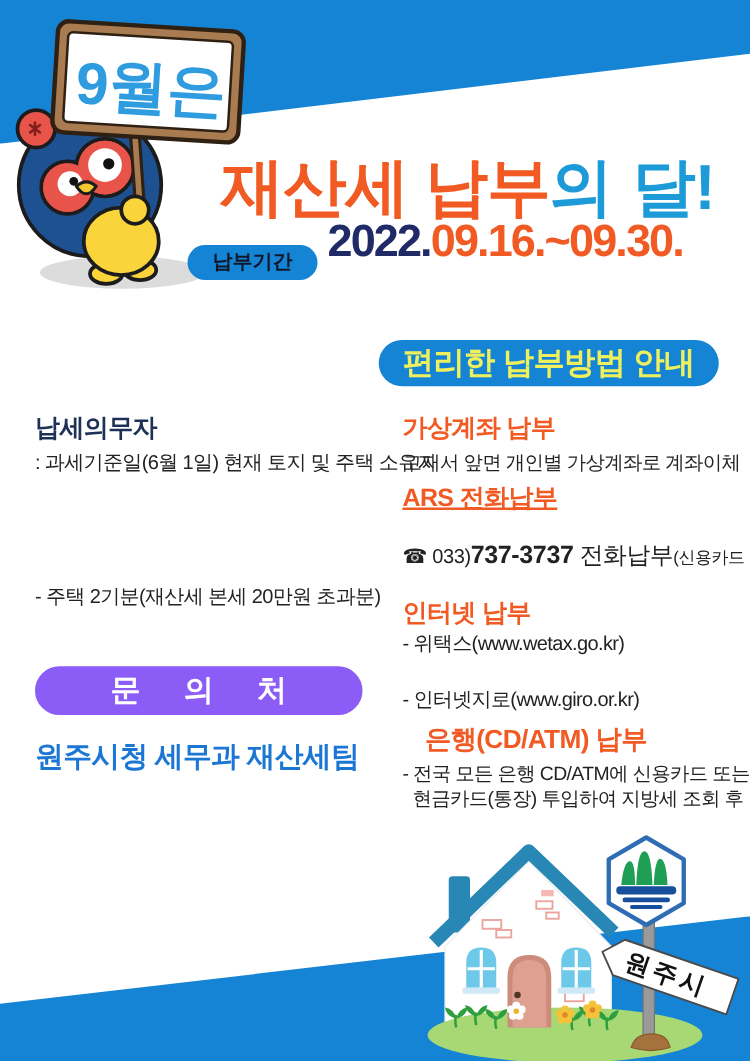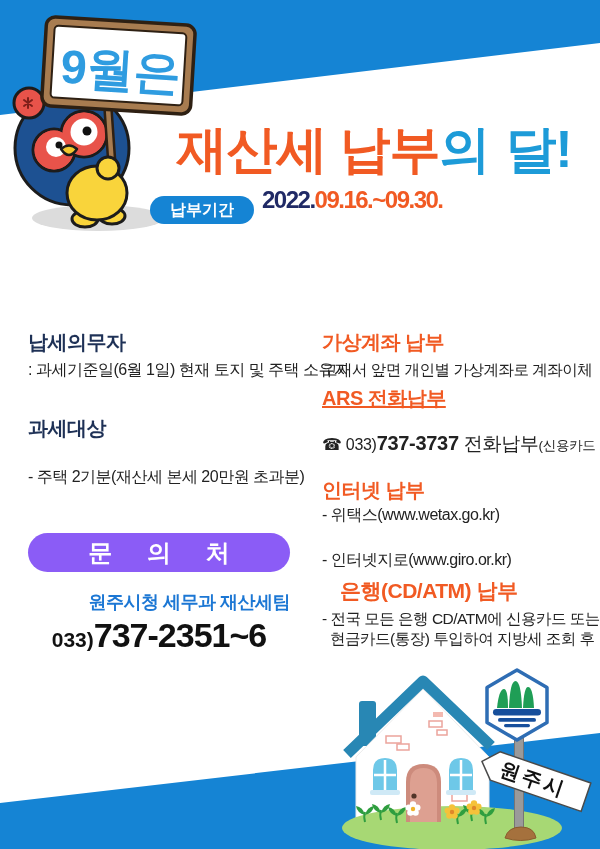--- a/index.html
+++ b/index.html
@@ -9,39 +9,39 @@
   .top-band{left:0;top:0;width:600px;height:120px;background:#1584d4;
     clip-path:polygon(0 0,600px 0,600px 43px,0 115px);}
   .bottom-band{left:0;top:700px;width:600px;height:149px;background:#1584d4;
     clip-path:polygon(0 103px,600px 33px,600px 149px,0 149px);}
   .title{left:148px;top:116px;width:452px;text-align:center;font-weight:800;
     font-size:51px;letter-spacing:-1px;white-space:nowrap;}
   .t-orange{color:#f15a23;}
   .t-blue{color:#1d9bd8;}
   .t-gap{margin-left:16px;}
   .period-pill{left:150px;top:196px;width:104px;height:28px;border-radius:14px;
-    background:#1584d4;color:#ffffff;font-size:16px;font-weight:800;text-align:center;
+    background:#1584d4;color:#0f172a;font-size:16px;font-weight:800;text-align:center;
     line-height:28px;}
-  .period-date{left:262px;top:186px;font-size:24px;font-weight:800;letter-spacing:-1.5px;
+  .period-date{left:262px;top:172px;font-size:36px;font-weight:800;letter-spacing:-1.5px;
     white-space:nowrap;}
   .d-navy{color:#202a66;}
   .d-orange{color:#f15a23;}
   .hdr{height:37px;border-radius:18.5px;background:#1584d4;text-align:center;
     line-height:37px;font-size:25px;font-weight:800;letter-spacing:-0.5px;}
   .hdr-left{left:28px;top:272px;width:262px;color:#f7cede;}
   .hdr-right{left:303px;top:272px;width:272px;color:#eef05e;}
   .h-navy{font-size:20px;font-weight:800;color:#1e3156;letter-spacing:-0.5px;}
   .h-orange{font-size:20px;font-weight:800;color:#f15a23;letter-spacing:-0.5px;}
   .body-txt{font-size:16px;color:#222;letter-spacing:-0.5px;white-space:nowrap;}
   .body-sm{font-size:15.5px;color:#222;letter-spacing:-0.5px;white-space:nowrap;}
   .contact-bar{left:28px;top:533px;width:262px;height:39px;border-radius:19.5px;
     background:#8b5cf6;color:#fff;text-align:center;line-height:39px;font-size:24px;
     font-weight:800;letter-spacing:14px;text-indent:14px;}
-  .contact-team{left:28px;top:590px;width:262px;text-align:right;color:#1c77d4;
-    font-size:18px;font-weight:800;letter-spacing:-0.5px;white-space:nowrap;}
+  .contact-team{left:28px;top:590px;width:262px;text-align:left;color:#1c77d4;
+    font-size:23px;font-weight:800;letter-spacing:-0.5px;white-space:nowrap;}
   .contact-phone{left:28px;top:616px;width:262px;text-align:center;color:#111;
     white-space:nowrap;}
   .ph-area{font-size:21px;font-weight:700;}
   .ph-num{font-size:34px;font-weight:800;letter-spacing:-1px;}
   .ars-line{font-size:16px;color:#222;letter-spacing:-0.3px;white-space:nowrap;}
   .ars-num{font-size:20px;font-weight:600;}
   .ars-suffix{font-size:19px;}
   .ars-note{font-size:13.5px;}
 </style>
 </head>
@@ -87,31 +87,28 @@
 
   <div class="abs title">
     <span class="t-orange">재산세 납부</span><span class="t-blue">의</span><span class="t-blue t-gap">달!</span>
   </div>
 
   <div class="abs period-pill">납부기간</div>
   <div class="abs period-date">
     <span class="d-navy">2022.</span><span class="d-orange">09.16.~09.30.</span>
   </div>
 
+  <div class="abs hdr hdr-right">편리한 납부방법 안내</div>
 
   <div class="abs h-navy" style="left:28px;top:329px;">납세의무자</div>
   <div class="abs body-txt" style="left:28px;top:360px;">: 과세기준일(6월 1일) 현재 토지 및 주택 소유자</div>
-  <div class="abs h-navy" style="left:28px;top:415px;">과세대상</div>
   <div class="abs body-txt" style="left:28px;top:467px;">- 주택 2기분(재산세 본세 20만원 초과분)</div>
 
   <div class="abs contact-bar">문 의 처</div>
   <div class="abs contact-team">원주시청 세무과 재산세팀</div>
-  <div class="abs contact-phone">
-    <span class="ph-area">033)</span><span class="ph-num">737-2351~6</span>
-  </div>
 
   <div class="abs h-orange" style="left:322px;top:329px;">가상계좌 납부</div>
   <div class="abs body-sm" style="left:322px;top:360px;">고지서 앞면 개인별 가상계좌로 계좌이체</div>
 
   <div class="abs h-orange" style="left:322px;top:385px;text-decoration:underline;">ARS 전화납부</div>
   <div class="abs ars-line" style="left:322px;top:431px;">
     <span>☎</span>
     <span>033)</span><span class="ars-num">737-3737</span><span class="ars-suffix"> 전화납부</span><span class="ars-note">(신용카드 가능)</span>
   </div>
 

